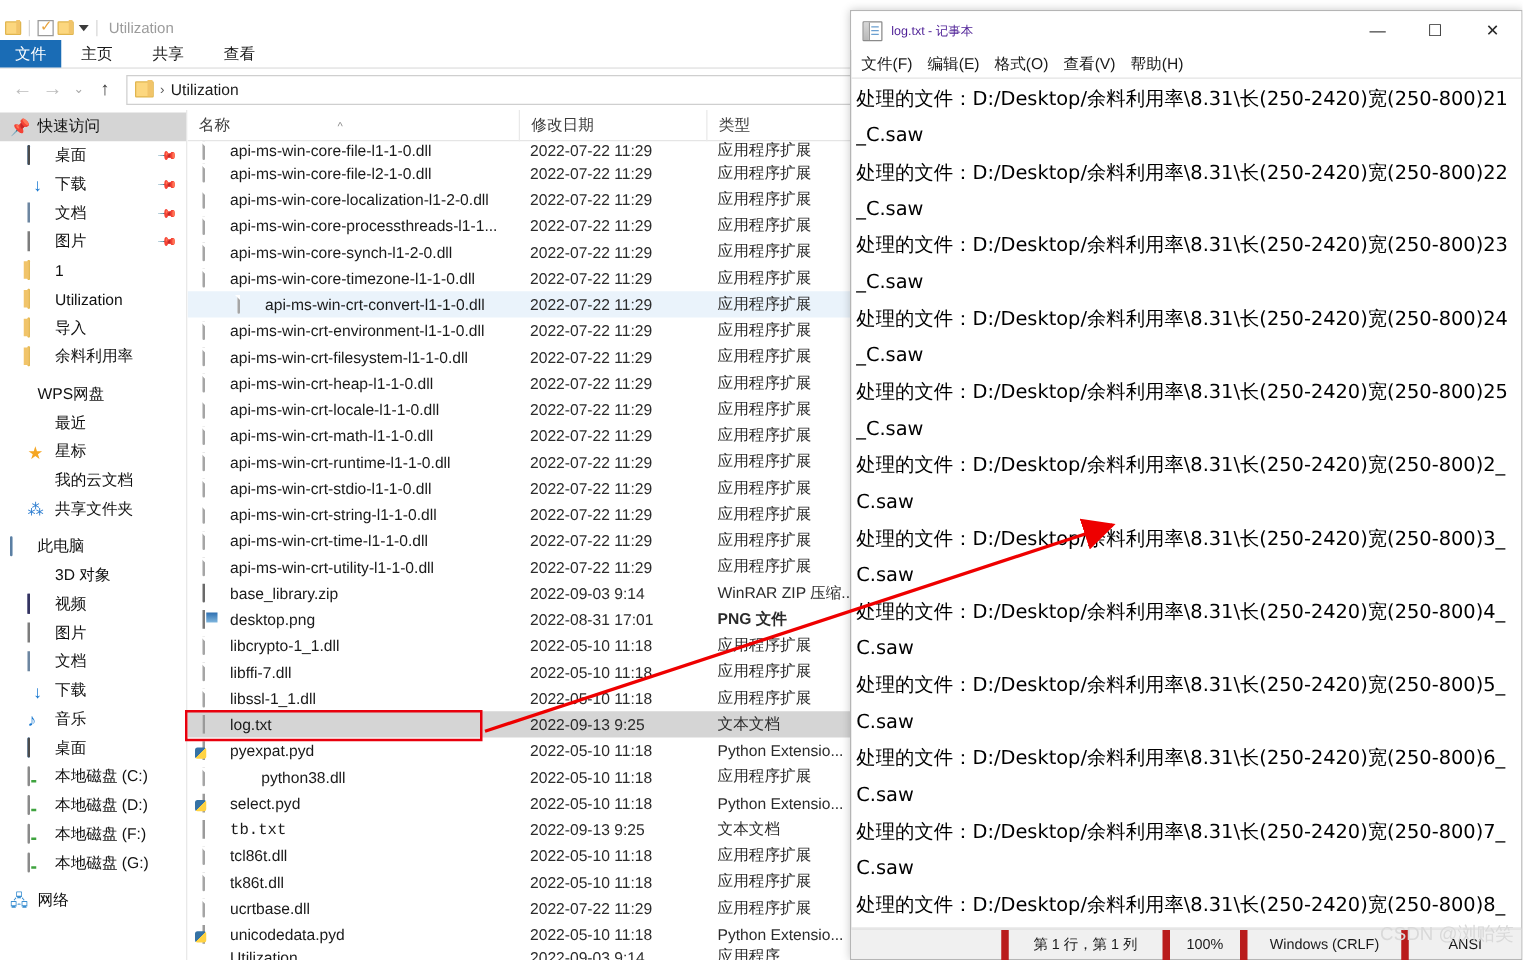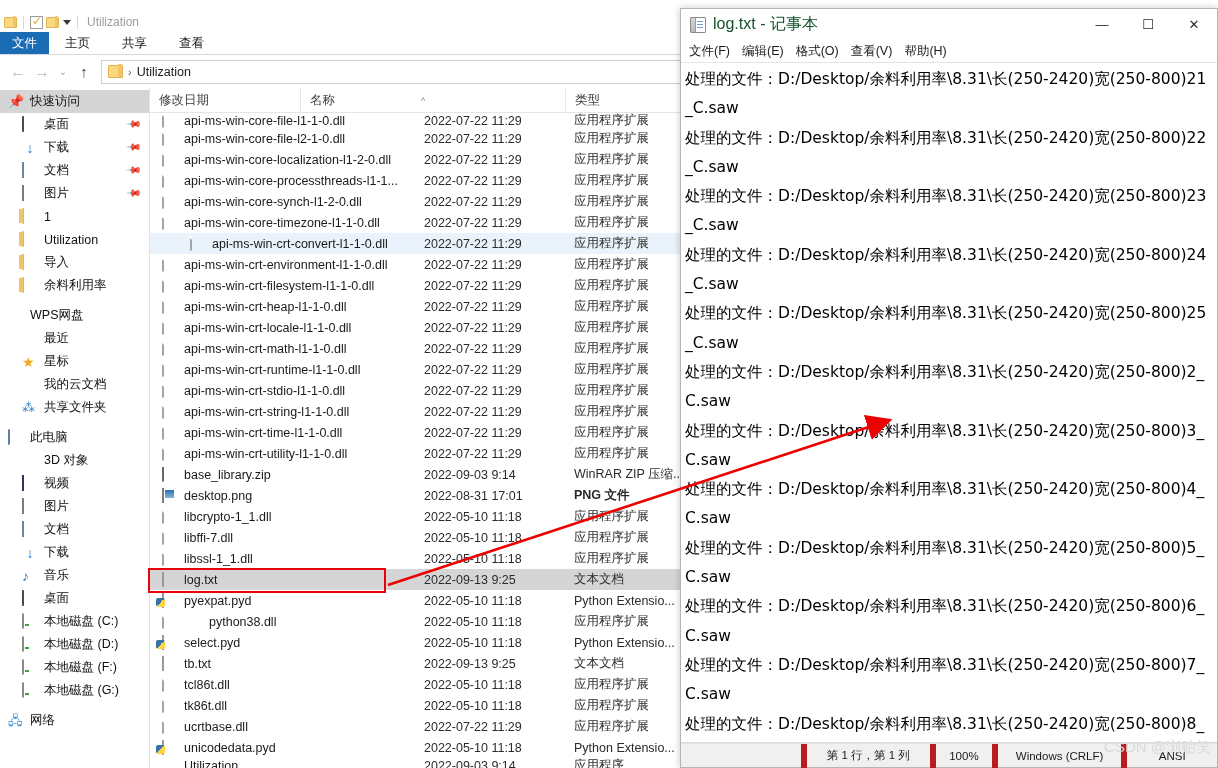--- a/index.html
+++ b/index.html
@@ -305,21 +305,21 @@
   .np-ico::before {
     content: ""; position: absolute; left: 0; top: 0; bottom: 0;
     width: 4px; background: linear-gradient(#d7d7d7,#b9b9b9);
     border-right: 1px solid #9a9a9a;
   }
   .np-ico::after {
     content: ""; position: absolute; left: 6px; top: 3px; right: 2px;
     height: 1px; background: #6a9fd0;
     box-shadow: 0 3px 0 #6a9fd0, 0 6px 0 #6a9fd0;
   }
-  .np-title-text { font-size: 16px; color: #14532d; }
+  .np-title-text { font-size: 10px; color: #4c1d95; }
   .np-controls { position: absolute; right: 0; top: 0; display: flex; }
   .np-controls div {
     width: 46px; height: 31px; display: flex; align-items: center;
     justify-content: center; font-size: 13px; color: #2a2a2a;
   }
   .np-menu {
     height: 22px; display: flex; align-items: center; padding-left: 8px;
     gap: 12px; flex: none;
   }
   .np-menu span { font-size: 12.5px; color: #1a1a1a; }
@@ -520,25 +520,25 @@
           </div>
           <div class="sb-gap"></div>
           <div class="sb-item root">
             <span class="sb-ico"><span class="ico-net">🖧</span></span>
             <span>网络</span>
           </div>
         </div>
 
       <div class="listpane">
         <div class="list-head">
-          <div class="lh-cell" style="width:150px">修改日期</div>
           <div class="lh-cell" style="width:265px">
             <span>名称</span>
             <span class="lh-sortarrow">^</span>
           </div>
+          <div class="lh-cell" style="width:150px">修改日期</div>
           <div class="lh-cell" style="width:140px">类型</div>
         </div>
         <div class="rows" id="filerows">
             <div class="row" style="height: 15px;">
               <div class="cell-name" style="width: 265px;">
                 <span class="fico"><span class="fico-dll"></span></span>
                 <span>api-ms-win-core-file-l1-1-0.dll</span>
               </div>
               <div class="cell-date" style="width: 150px;">2022-07-22 11:29</div>
               <div class="cell-type" style="width: 140px;">应用程序扩展</div>
@@ -737,21 +737,21 @@
             </div>
             <div class="row">
               <div class="cell-name" style="width: 265px;">
                 <span class="fico"><span class="fico-pyd"></span></span>
                 <span>select.pyd</span>
               </div>
               <div class="cell-date" style="width: 150px;">2022-05-10 11:18</div>
               <div class="cell-type" style="width: 140px;">Python Extensio...</div>
             </div>
             <div class="row">
-              <div class="cell-name" style="width: 265px;">
+              <div class="cell-name" style="width: 265px; font-family: Liberation Mono, monospace;">
                 <span class="fico"><span class="fico-txt"></span></span>
                 <span>tb.txt</span>
               </div>
               <div class="cell-date" style="width: 150px;">2022-09-13 9:25</div>
               <div class="cell-type" style="width: 140px;">文本文档</div>
             </div>
             <div class="row">
               <div class="cell-name" style="width: 265px;">
                 <span class="fico"><span class="fico-dll"></span></span>
                 <span>tcl86t.dll</span>

